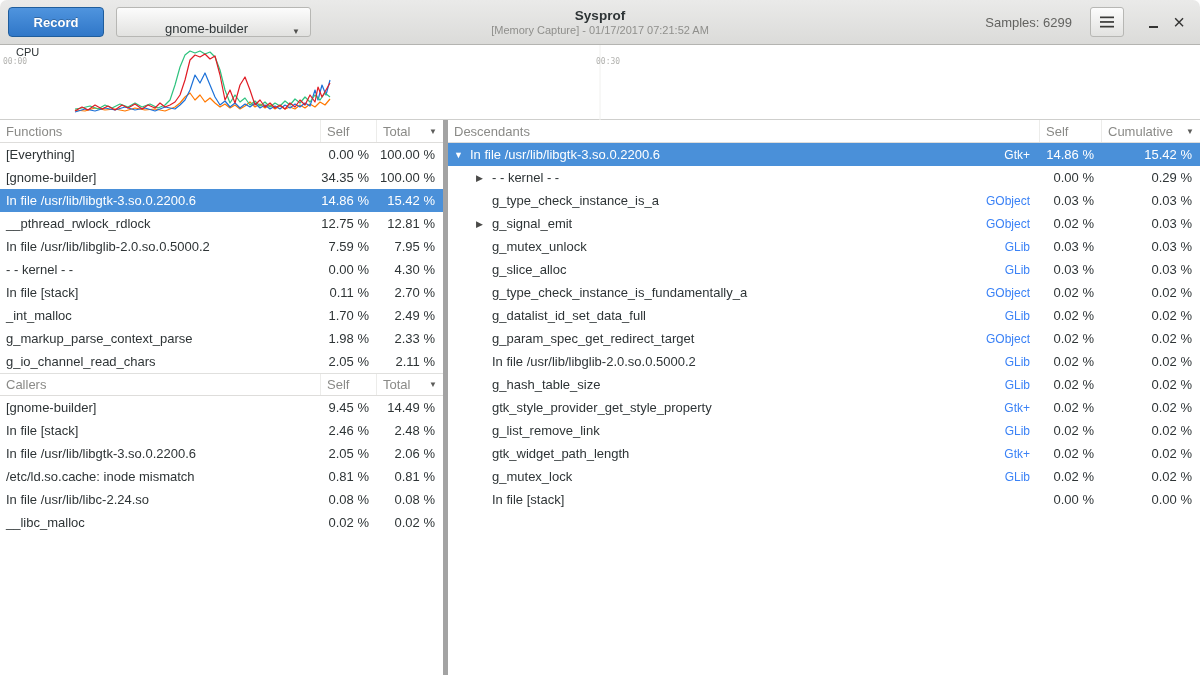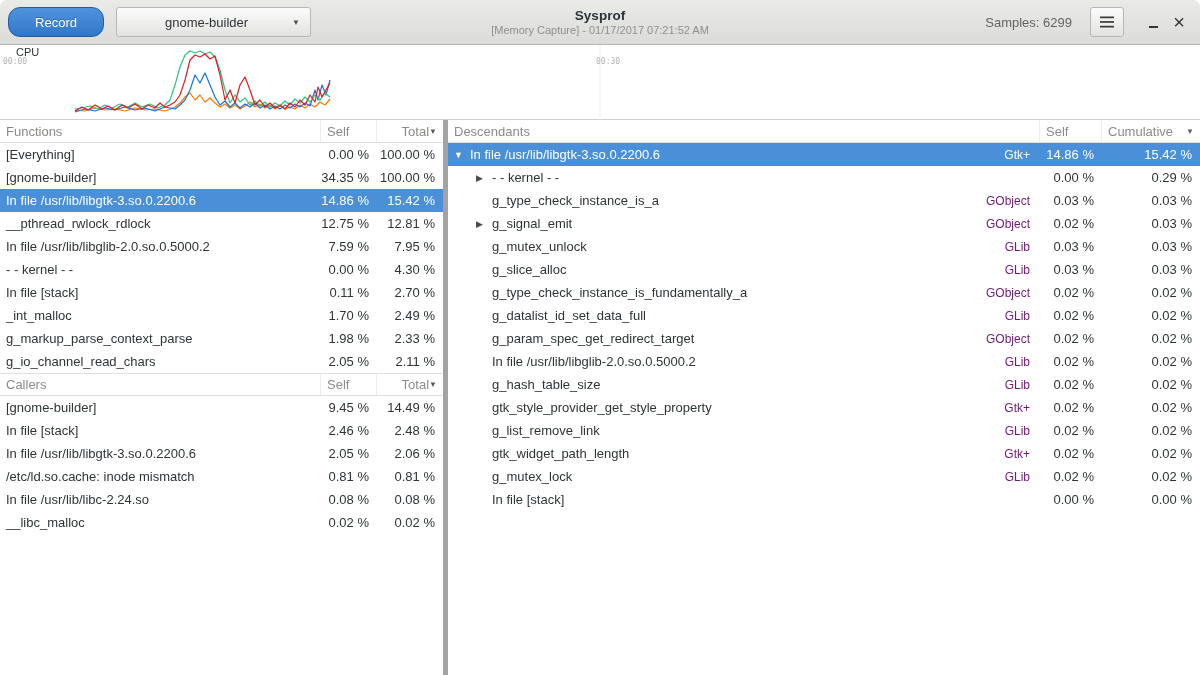--- a/index.html
+++ b/index.html
@@ -16,29 +16,29 @@
     height:45px; min-height:45px;
     background:linear-gradient(#eaeae9,#dbdbd9);
     border-bottom:1px solid #b4b4b1;
     border-radius:7px 7px 0 0;
     display:flex; align-items:center; padding:0 8px;
     position:relative;
   }
   .record-btn {
     width:96px; height:30px;
     background:linear-gradient(#4f94de,#3077c8);
-    border:1px solid #1f5d9c; border-radius:12px;
+    border:1px solid #1f5d9c; border-radius:4px;
     color:#ffffff; font-size:13px; font-family:inherit;
-    cursor:pointer; text-shadow:0 -1px rgba(0,0,0,.25);
+    cursor:pointer; text-shadow:0 -1px rgba(0,0,0,.25);font-weight:bold;
   }
   .combo {
     width:195px; height:30px; margin-left:12px;
     background:linear-gradient(#fcfcfc,#e2e2e0);
     border:1px solid #b7b7b4; border-radius:3px;
-    display:flex; align-items:center; padding:0 10px;
+    display:flex; align-items:flex-end; padding:0 10px;
     font-size:13px; font-family:inherit; color:#2e3436; cursor:pointer;
   }
   .combo .combo-text { flex:1; text-align:center; }
   .combo .caret { font-size:8px; color:#50504e; margin-left:6px; }
   .titlebox {
     position:absolute; left:50%; top:0; height:45px;
     transform:translateX(-50%);
     display:flex; flex-direction:column; justify-content:center; align-items:center;
     pointer-events:none;
   }
@@ -83,40 +83,40 @@
     color:#8a8a87;
   }
   .pane-head.bordered-top { border-top:1px solid #e0e0de; }
   .pane-head .col {
     display:flex; align-items:center; padding:0 6px;
     border-right:1px solid #ececea; height:100%;
   }
   .pane-head .col:last-child { border-right:none; }
   .col.name { flex:1; overflow:hidden; white-space:nowrap; }
   .col.selfL { width:56px; min-width:56px; }
-  .col.totalL { width:66px; min-width:66px; justify-content:flex-end; }
+  .col.totalL { width:66px; min-width:66px; justify-content:space-between; }
   .col.selfR { width:62px; min-width:62px; }
   .col.cumR { width:98px; min-width:98px; justify-content:space-between; }
   .sort { font-size:8px; color:#5c5c5a; }
 
   .rows { display:flex; flex-direction:column; }
   .trow { display:flex; height:23px; min-height:23px; align-items:stretch; cursor:default; }
   .trow .cell { display:flex; align-items:center; height:100%; }
   .cell.name { flex:1; padding:0 6px; overflow:hidden; white-space:nowrap; }
   .cell.num { justify-content:flex-end; padding-right:8px; }
   .cell.selfL { width:56px; min-width:56px; }
   .cell.totalL { width:66px; min-width:66px; }
   .cell.selfR { width:62px; min-width:62px; }
   .cell.cumR { width:98px; min-width:98px; }
   .trow.selected { background:#4a90d9; color:#ffffff; }
   .trow.selected .lib, .trow.selected .expander { color:#ffffff; }
 
   .expander { display:inline-block; width:16px; min-width:16px; font-size:9px; color:#4a4a48; }
   .indent .cell.name { padding-left:28px; }
-  .lib { margin-left:auto; color:#701a75; font-size:12px; padding-left:10px; padding-right:4px; }
+  .lib { margin-left:auto; color:#3b82f6; font-size:12px; padding-left:10px; padding-right:4px; }
 </style>
 </head>
 <body>
 
 <div class="window">
 
   <div class="headerbar">
     <button class="record-btn">Record</button>
     <button class="combo">
       <span class="combo-text">gnome-builder</span>

